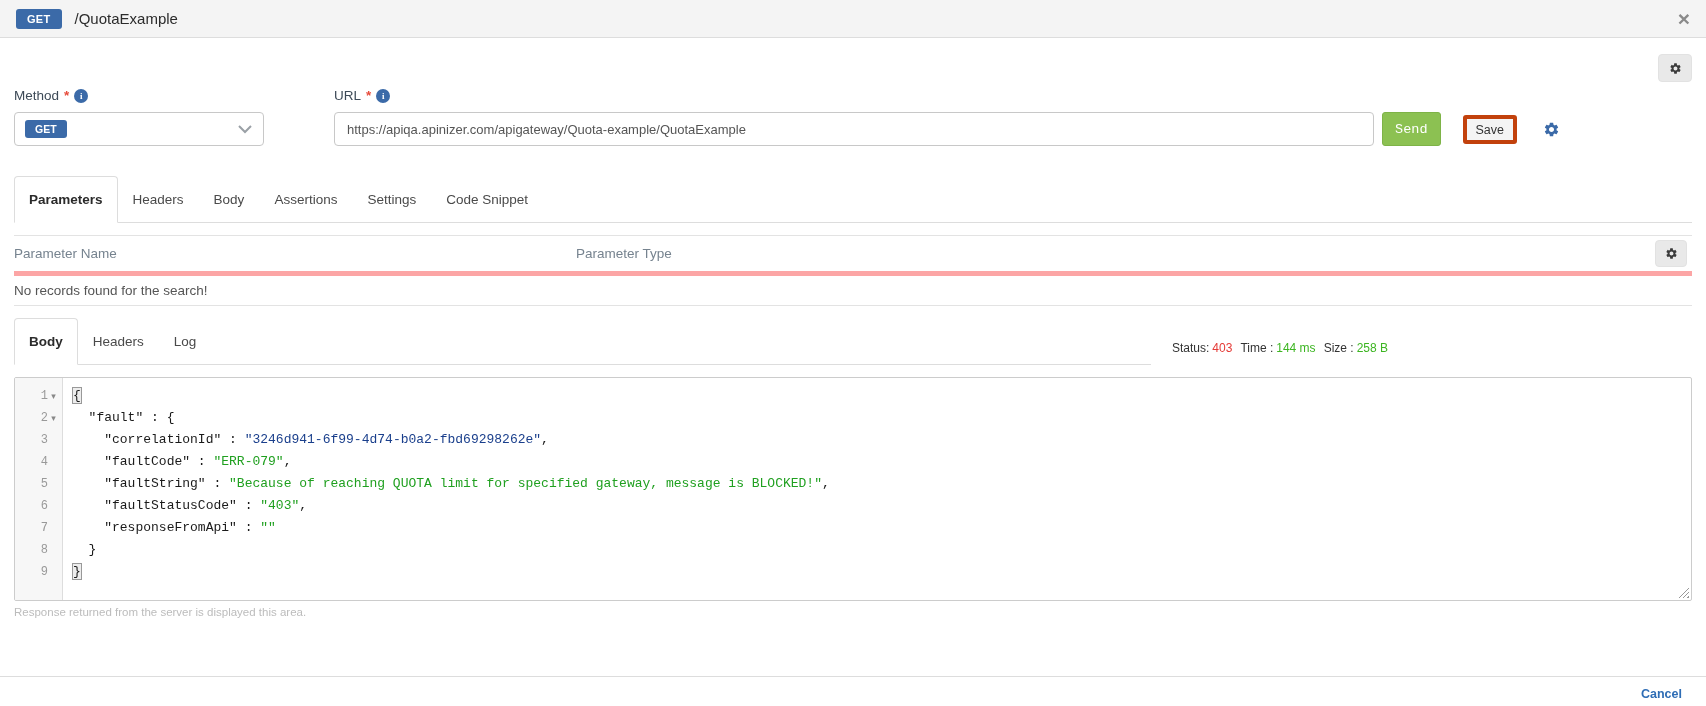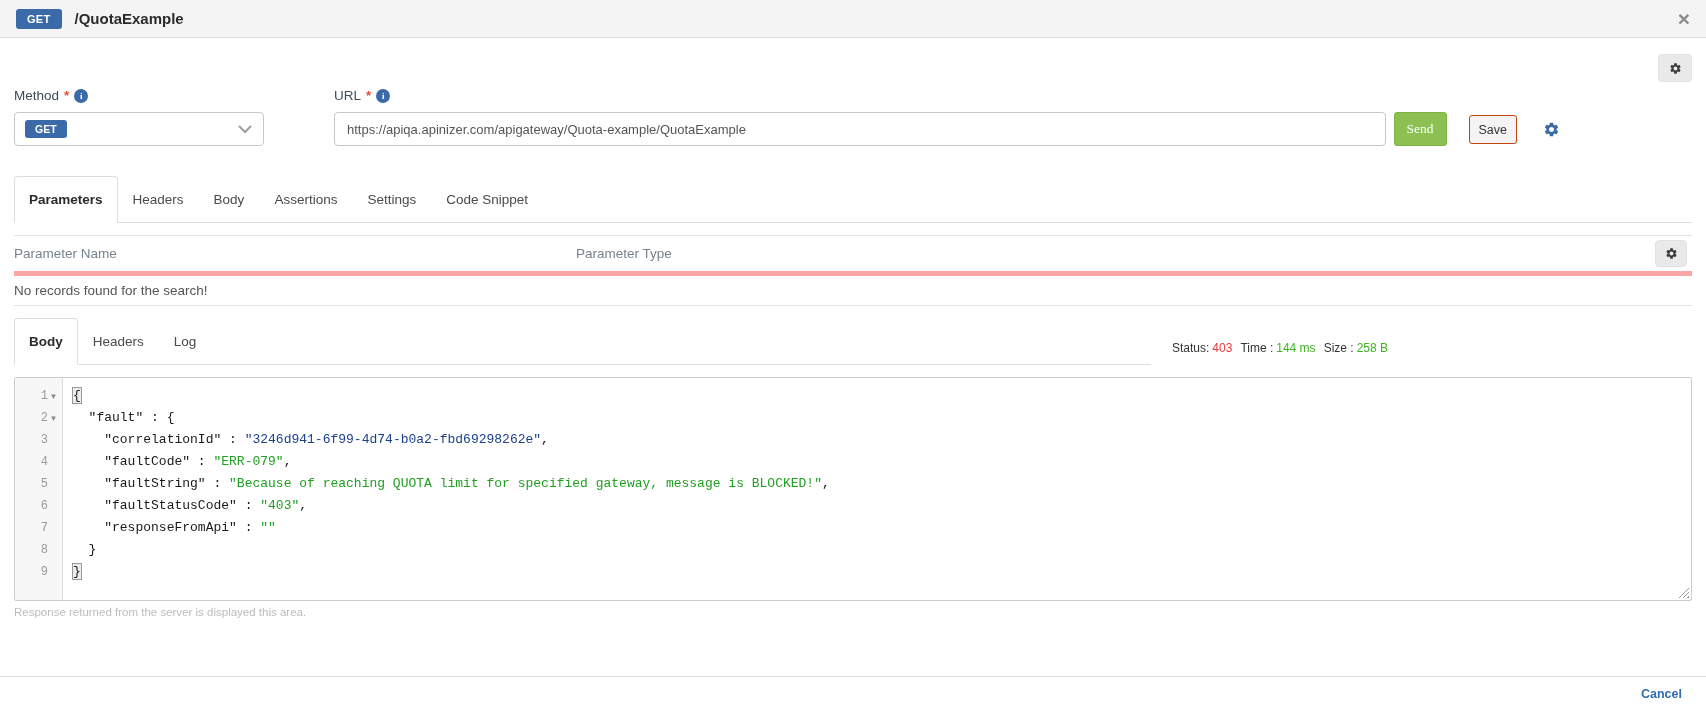--- a/index.html
+++ b/index.html
@@ -2,41 +2,41 @@
 <html><head>
 <meta charset="utf-8">
 <style>
   *{box-sizing:border-box;margin:0;padding:0}
   html,body{background:#fff}
   body{width:1706px;height:706px;font-family:"Liberation Sans",sans-serif;font-size:13px;color:#333;position:relative;overflow:hidden}
 
   
   .modal-header{height:38px;background:#f4f4f4;border-bottom:1px solid #ddd;display:flex;align-items:center;padding:0 16px}
   .method-badge{background:#3b6aa8;color:#fff;font-size:11px;font-weight:bold;padding:4px 11px;border-radius:3px;letter-spacing:.3px}
-  .modal-title{font-size:15px;font-weight:bold;color:#2b2b2b;margin-left:13px}
+  .modal-title{font-size:15px;font-weight:normal;color:#2b2b2b;margin-left:13px}
   .close-x{margin-left:auto;color:#8a8a8a;font-size:21px;font-weight:bold;line-height:1;cursor:pointer}
 
   .content{padding:0 14px}
 
   
   .row-gear{display:flex;justify-content:flex-end;margin-top:16px}
   .btn-gear-sm{width:34px;height:28px;background:#e9e9e9;border:1px solid #e2e2e2;border-radius:4px;display:flex;align-items:center;justify-content:center;cursor:pointer}
 
   
   .form-row{display:flex;align-items:flex-end;margin-top:6px;padding-right:132px}
   .field-label{font-size:13.5px;color:#3d4a57;margin-bottom:9px;display:flex;align-items:center;gap:5px}
   .req{color:#e74c3c;font-weight:bold}
   .info-dot{width:14px;height:14px;border-radius:50%;background:#3b6aa8;color:#fff;font-size:9px;font-weight:bold;display:inline-flex;align-items:center;justify-content:center;font-family:"Liberation Serif",serif}
   .method-col{width:250px;margin-right:70px}
   .fake-select{height:34px;border:1px solid #c8c8c8;border-radius:4px;background:#fff;display:flex;align-items:center;justify-content:space-between;padding:0 10px;cursor:pointer}
   .select-badge{background:#3b6aa8;color:#fff;font-size:10.5px;font-weight:bold;padding:3px 10px;border-radius:3px}
   .url-col{flex:1}
   .text-input{width:100%;height:34px;border:1px solid #c8c8c8;border-radius:4px;padding:0 12px;font-size:13px;color:#555;font-family:"Liberation Sans",sans-serif;background:#fff}
-  .btn-send{margin-left:8px;height:34px;padding:0 12px;background:#8cc152;border:1px solid #7eb347;color:#fff;font-size:13.5px;border-radius:3px;cursor:pointer;font-family:Liberation Serif, serif}
-  .btn-save{margin-left:22px;height:29px;margin-bottom:2px;padding:0 9px;background:#f4f4f4;border:1px solid #c2410c;color:#333;font-size:12.5px;border-radius:3px;cursor:pointer;font-family:inherit}
+  .btn-send{margin-left:8px;height:34px;padding:0 12px;background:#8cc152;border:1px solid #7eb347;color:#fff;font-size:13.5px;border-radius:3px;cursor:pointer;font-family:Liberation Mono, monospace}
+  .btn-save{margin-left:22px;height:29px;margin-bottom:2px;padding:0 9px;background:#f4f4f4;border:4px solid #c2410c;color:#333;font-size:12.5px;border-radius:3px;cursor:pointer;font-family:inherit}
   .gear-blue{margin-left:26px;margin-bottom:8px;cursor:pointer;display:inline-flex}
 
   
   .nav-tabs{display:flex;list-style:none;border-bottom:1px solid #ddd;margin-top:30px}
   .nav-tabs .tab{padding:15px 14px;font-size:13.5px;color:#4a4a4a;cursor:pointer;border:1px solid transparent;margin-bottom:-1px;border-radius:4px 4px 0 0;white-space:nowrap}
   .nav-tabs .tab.active{background:#fff;border-color:#ddd #ddd #fff;font-weight:bold;color:#2b2b2b}
 
   
   .param-header{display:flex;align-items:center;border-top:1px solid #e3e3e3;border-bottom:5px solid #fca5a5;height:41px;margin-top:12px;position:relative;color:#76838f;font-size:13.5px}
   .col-name{width:562px}

